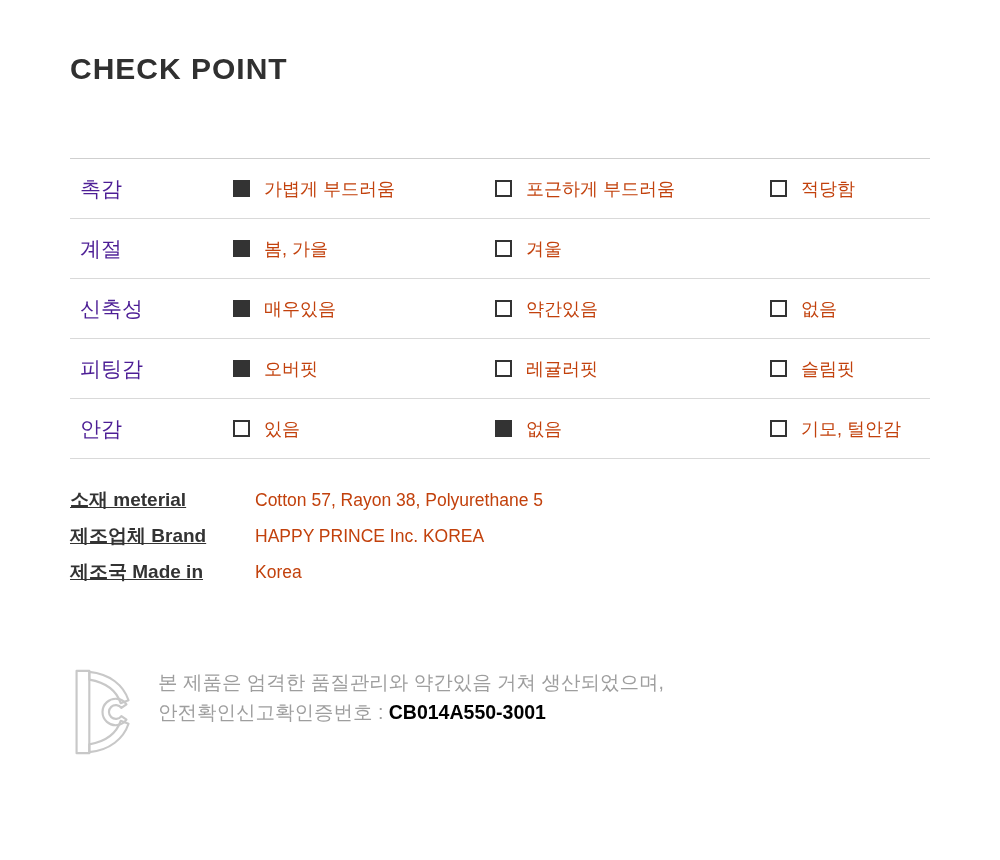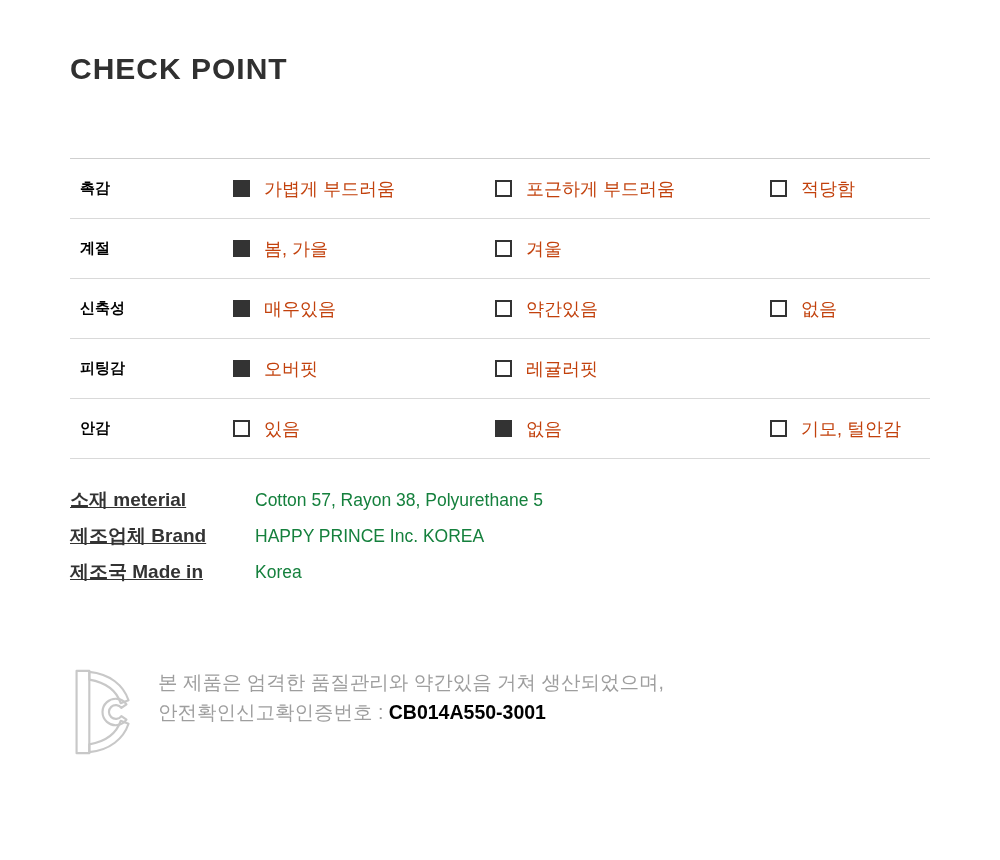--- a/index.html
+++ b/index.html
@@ -22,34 +22,34 @@
     border-top:1px solid #cfcfcf;
   }
   .spec-row{
     display:grid;
     grid-template-columns:163px 262px 275px 1fr;
     align-items:center;
     height:59px;
     border-bottom:1px solid #d9d9d9;
   }
   .spec-label{
-    font-size:15px;font-weight:700;color:#000000;padding-left:10px;
+    font-size:21px;font-weight:400;color:#4c1d95;padding-left:10px;
   }
   .option{display:flex;align-items:center;font-size:18px;color:#c2410c;}
   .cb{
     width:13px;height:13px;border:2px solid #333;background:#fff;
     flex:0 0 auto;margin-right:14px;
   }
   .cb[data-checked="true"]{background:#333;}
 
   
   .details{position:absolute;left:70px;top:482px;}
   .detail-row{display:flex;align-items:baseline;line-height:36px;}
   .detail-label{width:185px;font-size:19px;font-weight:700;color:#333;text-decoration:underline;}
-  .detail-value{font-size:17.5px;color:#15803d;}
+  .detail-value{font-size:17.5px;color:#c2410c;}
 
   
   .cert{position:absolute;left:70px;top:663px;display:flex;align-items:flex-start;}
   .kc-logo{width:70px;height:98px;flex:0 0 auto;}
   .cert-text{
     margin-left:18px;padding-top:5px;
     color:#9e9e9e;font-size:19.5px;line-height:29.5px;
   }
   .cert-number{font-weight:700;color:#000000;}
 </style>
@@ -109,20 +109,24 @@
     <div class="spec-row">
       <div class="spec-label">피팅감</div>
       <div class="option">
         <span class="cb" data-checked="true"></span>
         <span>오버핏</span>
       </div>
       <div class="option">
         <span class="cb" data-checked="false"></span>
         <span>레귤러핏</span>
       </div>
+      <div class="option">
+        <span class="cb" data-checked="false"></span>
+        <span>슬림핏</span>
+      </div>
     </div>
 
     <div class="spec-row">
       <div class="spec-label">안감</div>
       <div class="option">
         <span class="cb" data-checked="false"></span>
         <span>있음</span>
       </div>
       <div class="option">
         <span class="cb" data-checked="true"></span>

